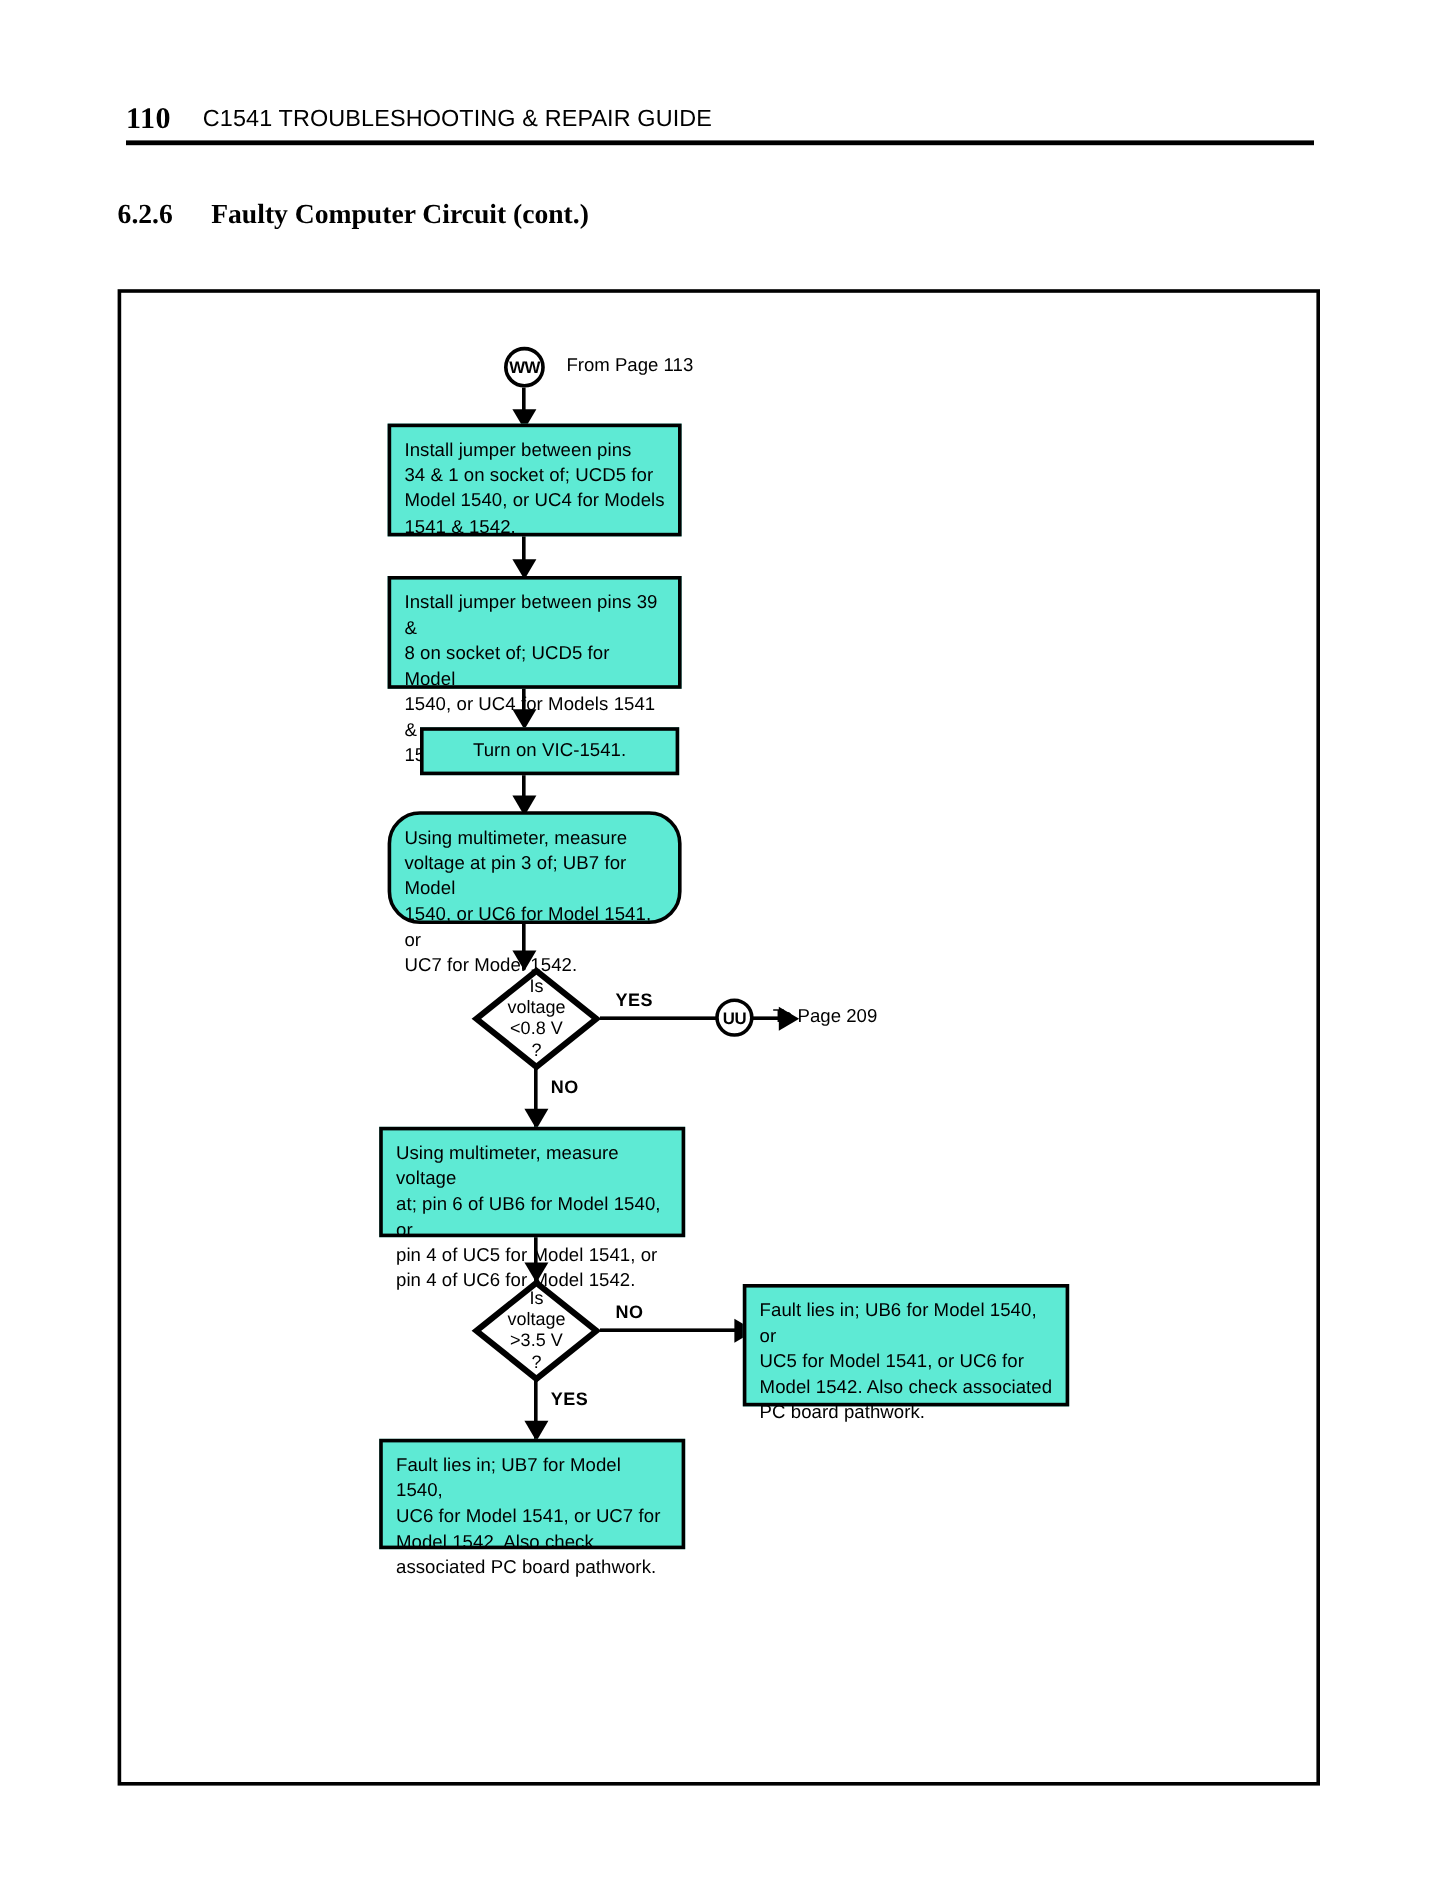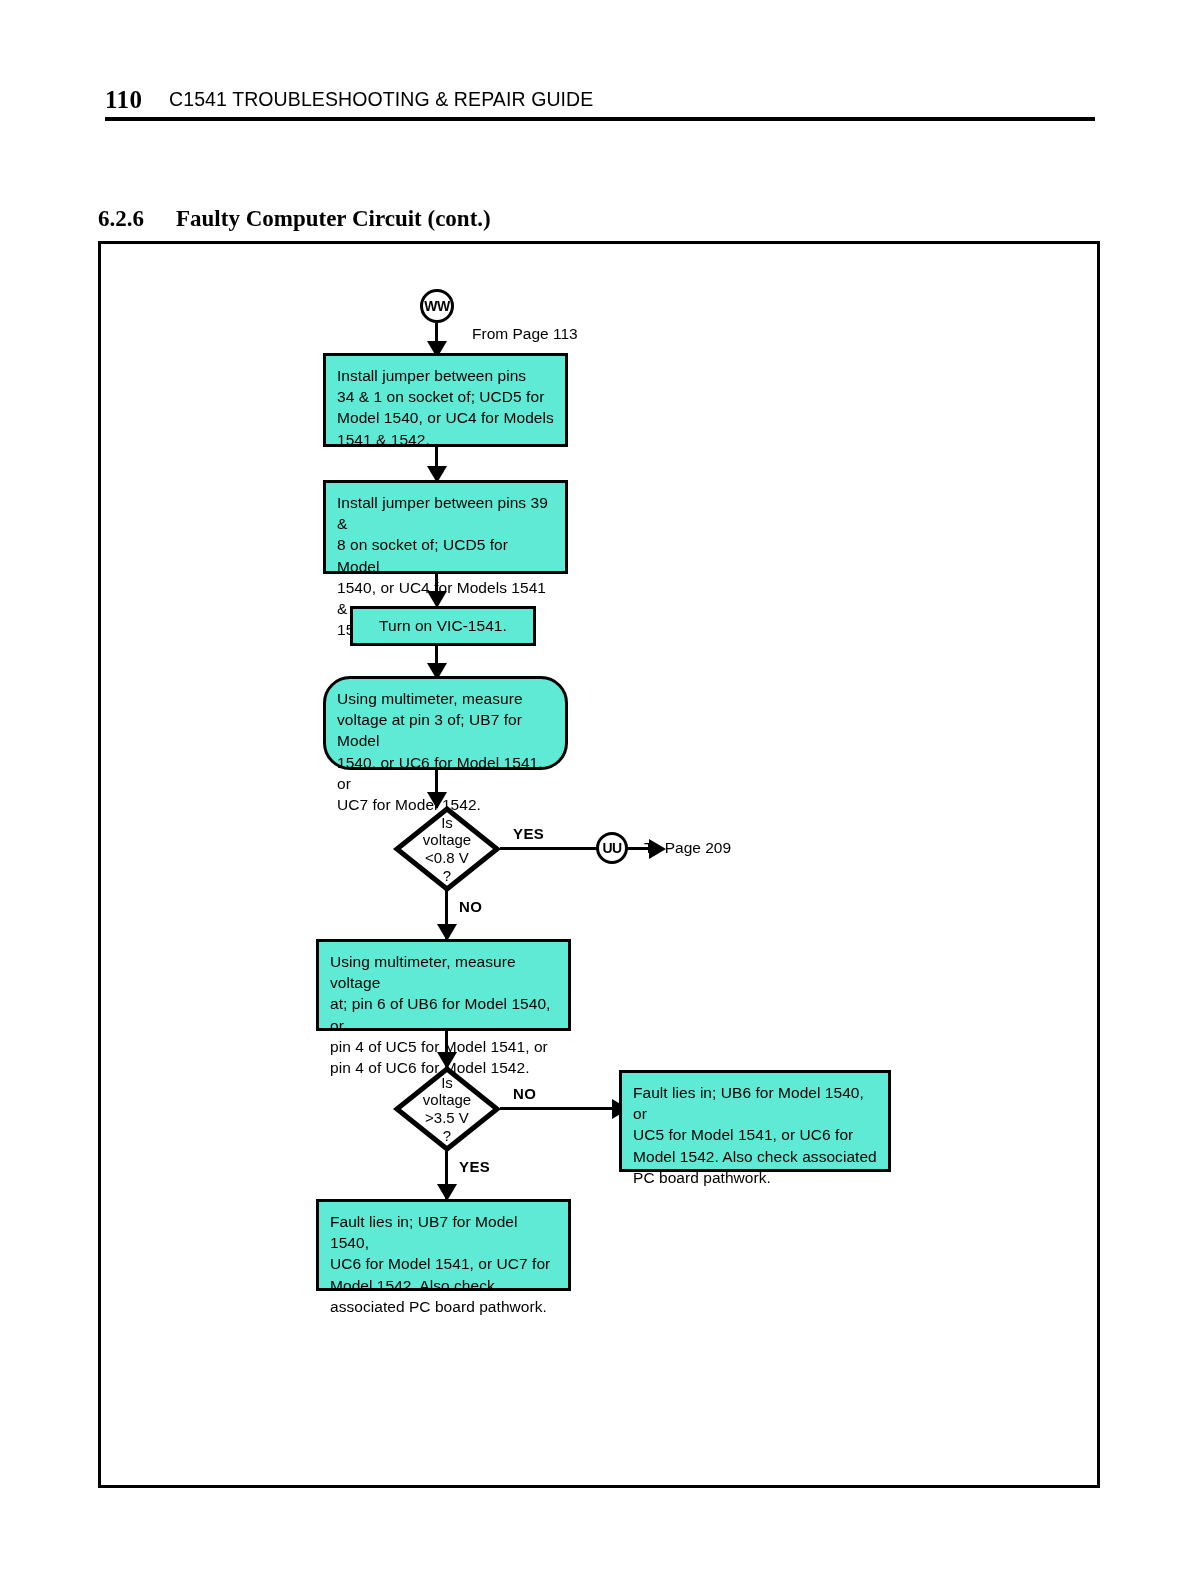--- a/index.html
+++ b/index.html
@@ -61,21 +61,20 @@
     left: 98px;
     top: 166px;
     font-family: "Liberation Serif", serif;
     font-weight: bold;
     font-size: 23px;
     white-space: nowrap;
   }
   .section-num {
     display: inline-block;
     width: 78px;
-    margin-top: 40px;
   }
 
   
   .frame {
     position: absolute;
     left: 98px;
     top: 241px;
     width: 1002px;
     height: 1247px;
     border: 3px solid #000000;
@@ -203,21 +202,21 @@
 
   <div class="section-heading">
     <span class="section-num">6.2.6</span><span>Faulty Computer Circuit (cont.)</span>
   </div>
 
   <div class="frame">
 
     <div class="connector" style="left:319px; top:45px; width:34px; height:34px;">
       <span>WW</span>
     </div>
-    <div class="connector-caption" style="left:371px; top:52px;margin-top:29px;">From Page 113</div>
+    <div class="connector-caption" style="left:371px; top:52px;">From Page 113</div>
     <div class="vline" style="left:334px; top:79px; height:24px;"></div>
     <div class="arrow-down" style="left:326px; top:97px;"></div>
 
     <div class="node proc" style="left:222px; top:109px; width:245px; height:94px;">
       <span class="proc-text">Install jumper between pins
 34 &amp; 1 on socket of; UCD5 for
 Model 1540, or UC4 for Models
 1541 &amp; 1542.</span>
     </div>
 
@@ -227,21 +226,21 @@
     <div class="node proc" style="left:222px; top:236px; width:245px; height:94px;">
       <span class="proc-text">Install jumper between pins 39 &amp;
 8 on socket of; UCD5 for  Model
 1540, or UC4 for Models 1541 &amp;
 1542</span>
     </div>
 
     <div class="vline" style="left:334px; top:330px; height:30px;"></div>
     <div class="arrow-down" style="left:326px; top:347px;"></div>
 
-    <div class="node proc center" style="left:249px; top:362px; width:186px; height:40px;">
+    <div class="node proc center" style="left:249px; top:362px; width:216px; height:40px;">
       <span class="proc-text">Turn on VIC-1541.</span>
     </div>
 
     <div class="vline" style="left:334px; top:402px; height:30px;"></div>
     <div class="arrow-down" style="left:326px; top:419px;"></div>
 
     <div class="node proc" style="left:222px; top:432px; width:245px; height:94px;border-radius:27px;">
       <span class="proc-text">Using multimeter, measure
 voltage at pin 3 of; UB7 for Model
 1540, or UC6 for Model 1541, or

